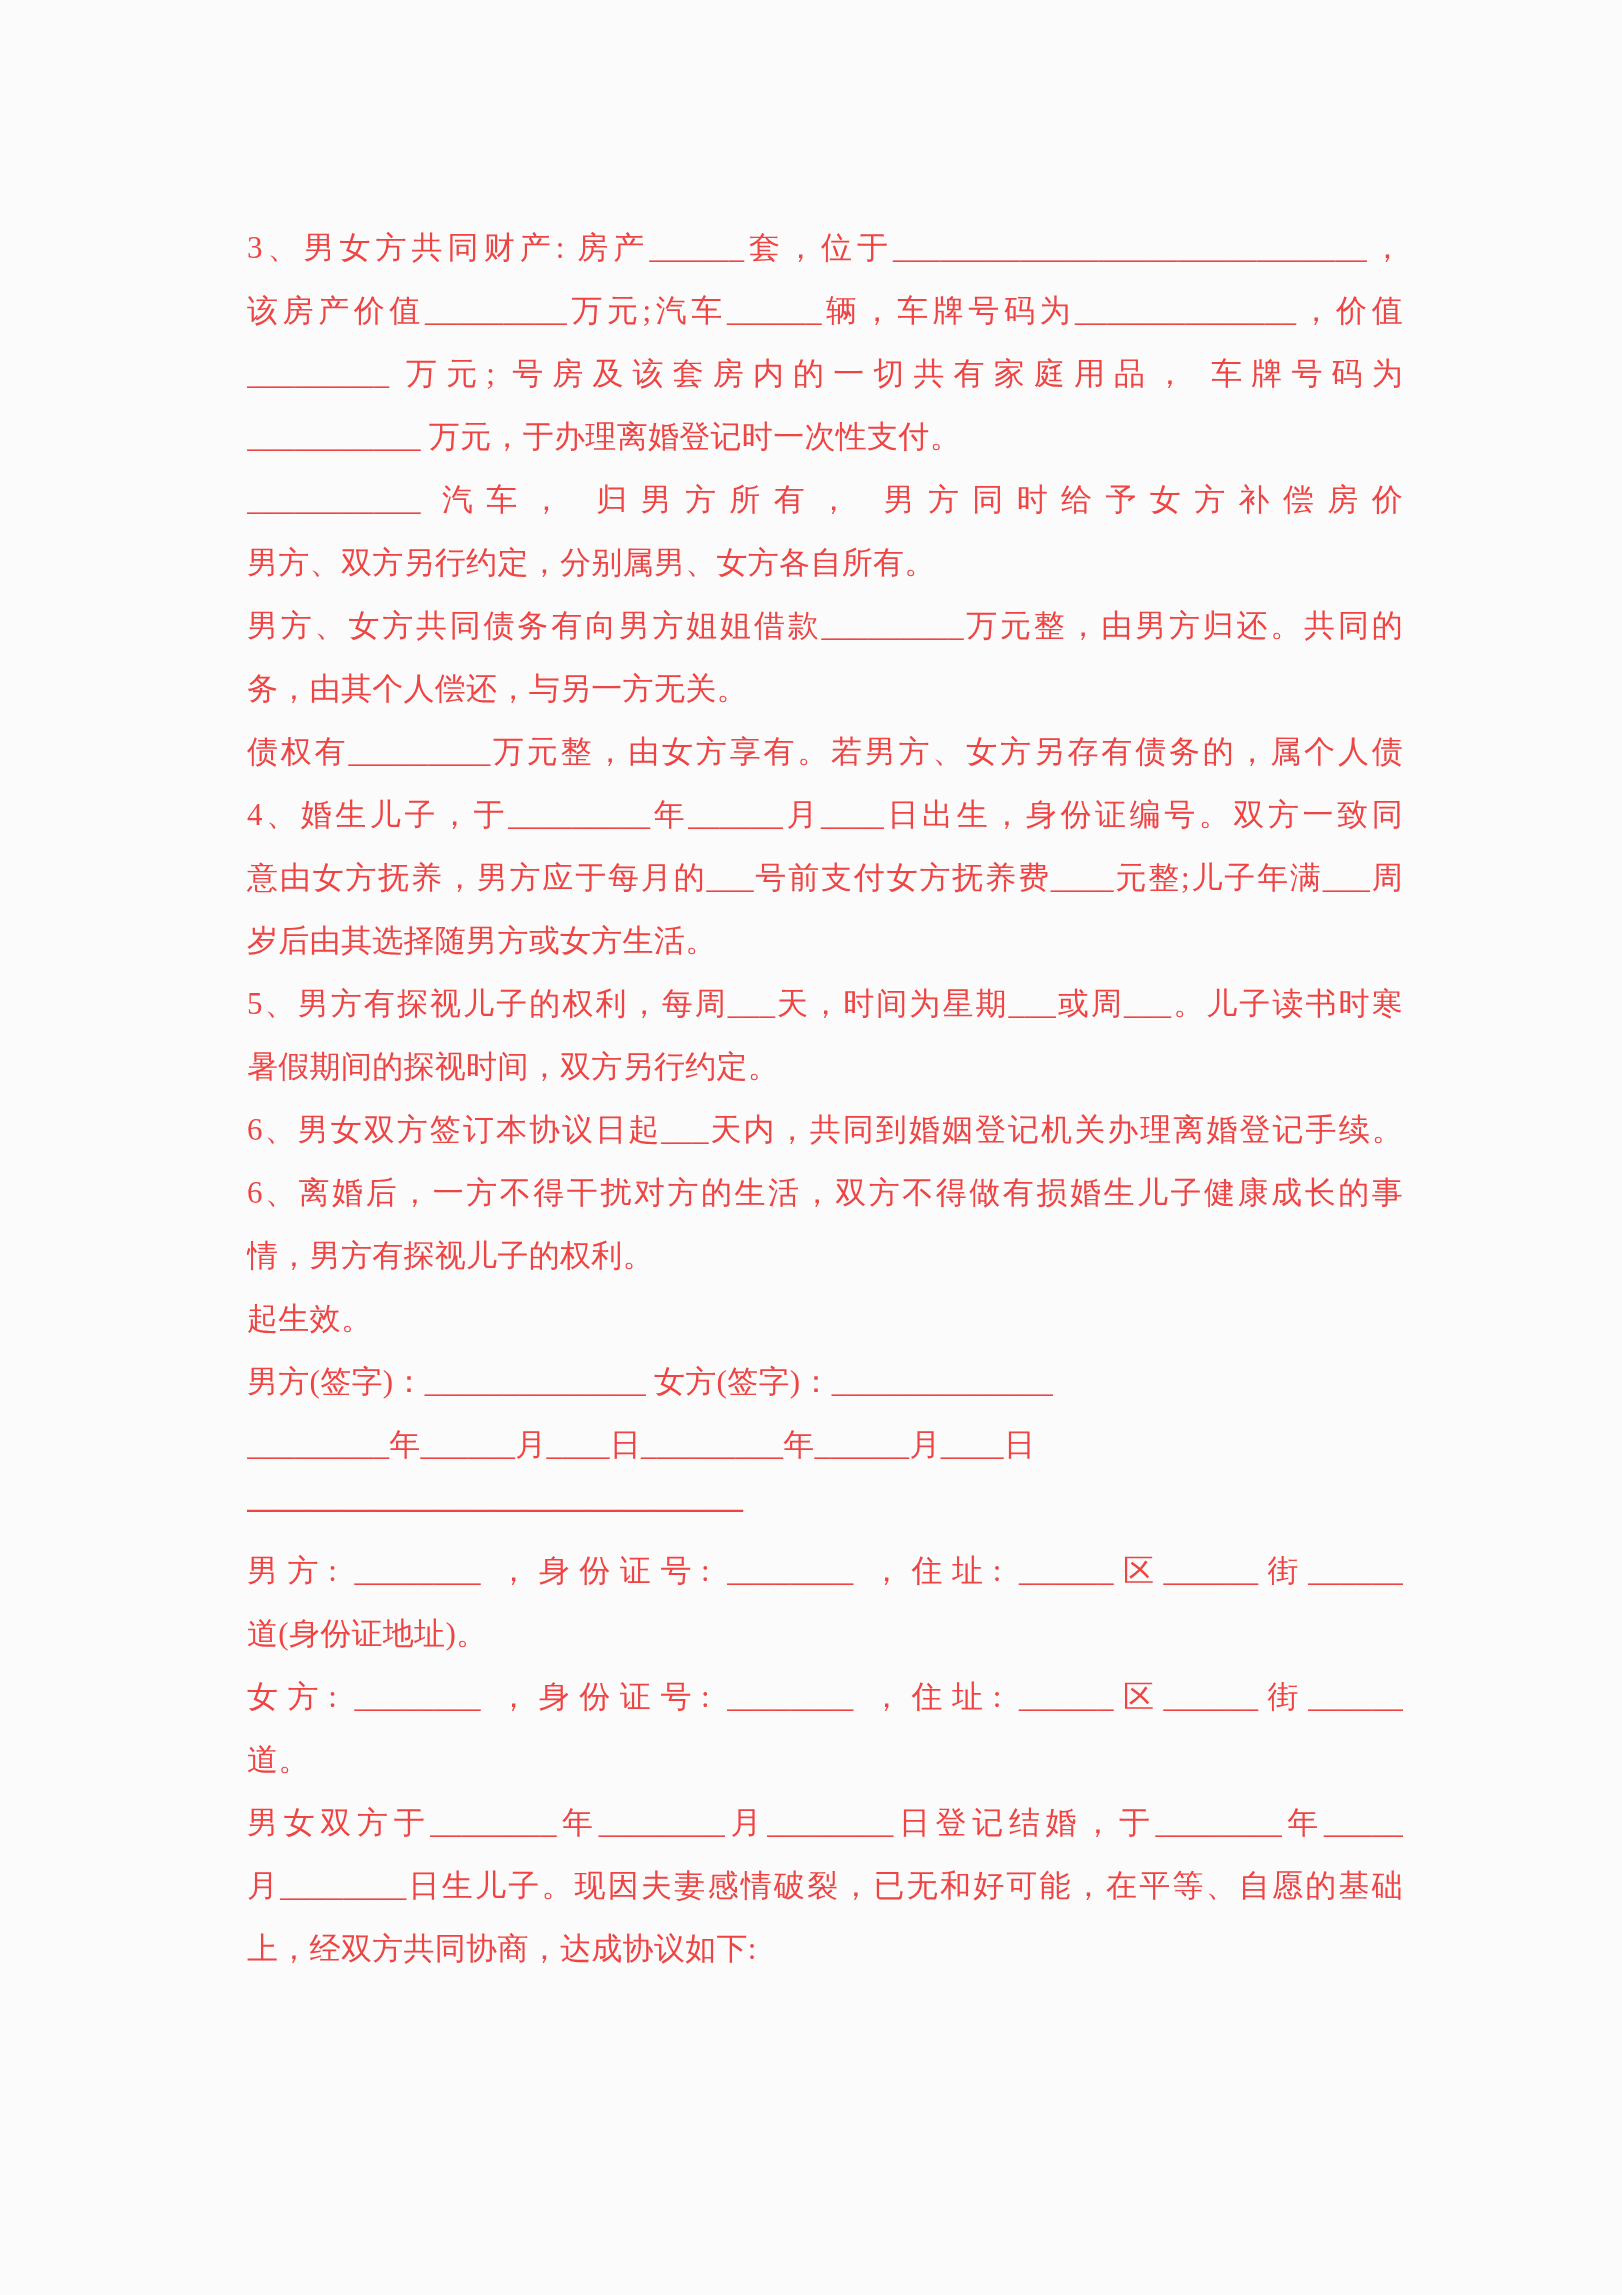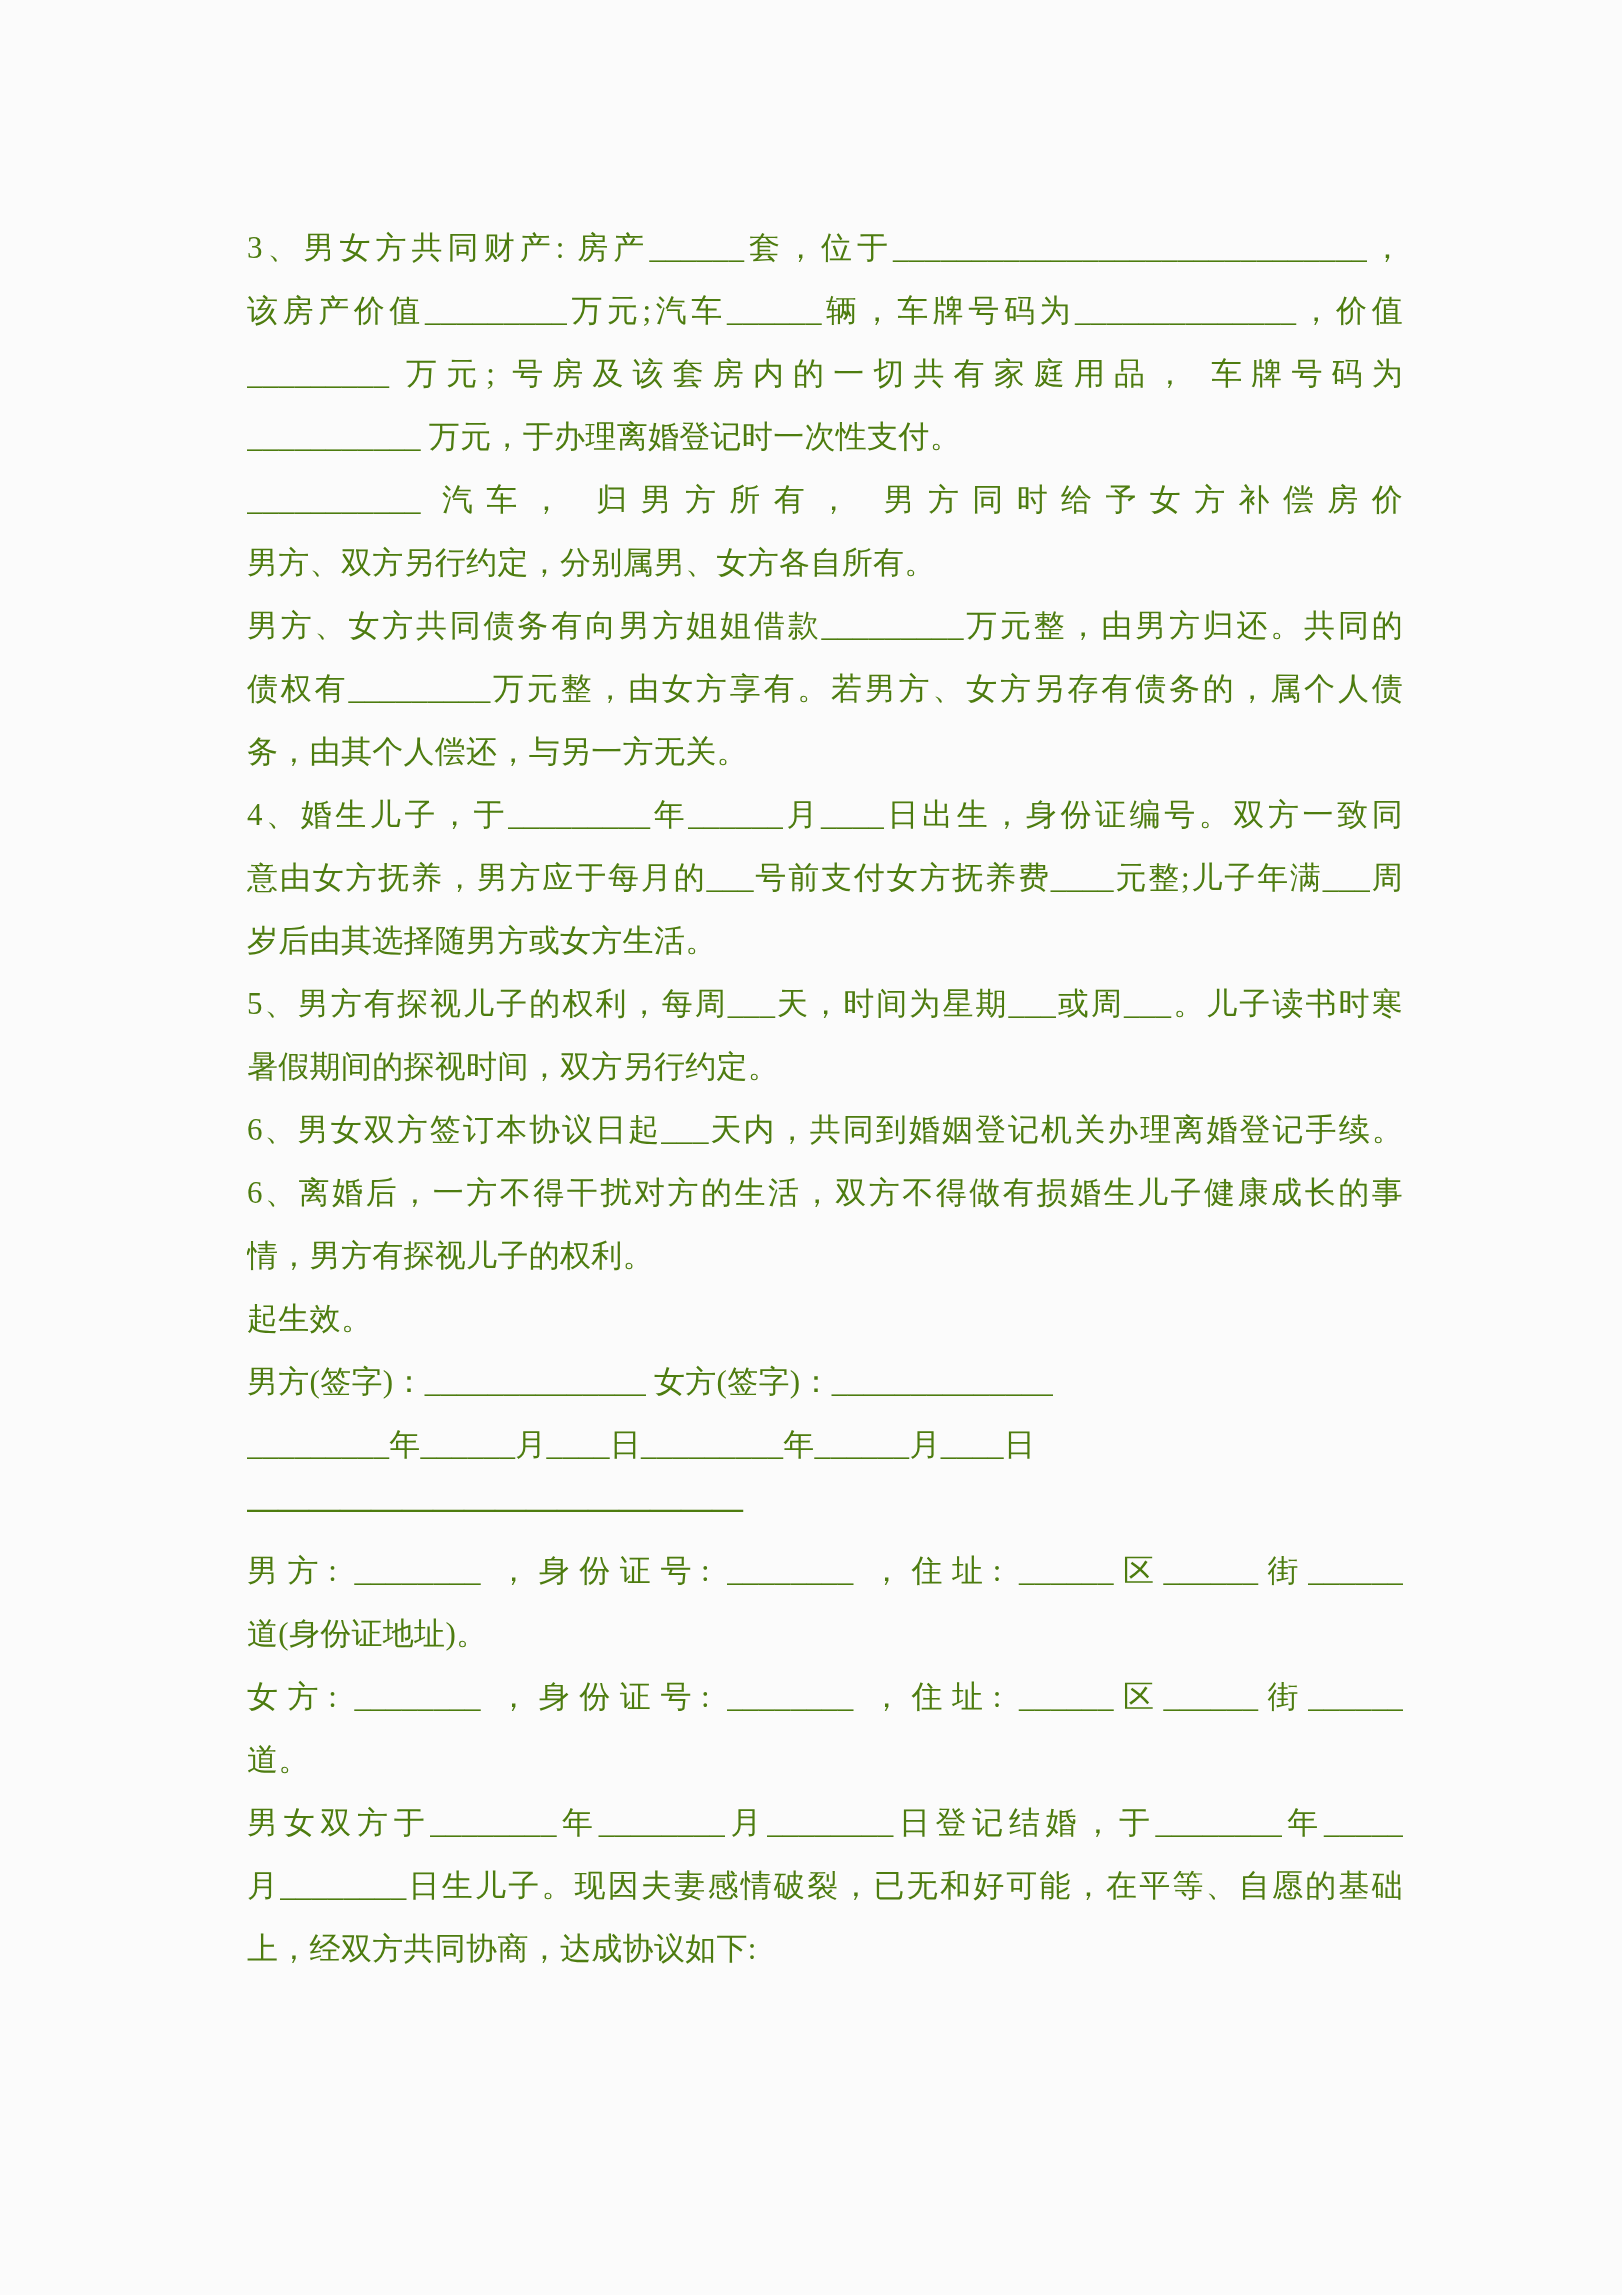--- a/index.html
+++ b/index.html
@@ -8,21 +8,21 @@
     height: 2295px;
     background: #f6f6f6;
     font-family: "Liberation Serif", "DejaVu Serif", serif;
   }
   .page {
     box-sizing: border-box;
     width: 1623px;
     height: 2295px;
     background: #fbfbfb;
     padding: 216px 220px 0 247px;
-    color: #4d7c0f;
+    color: #ef4444;
     font-size: 31px;
   }
   .doc-body { width: 100%; }
   .line {
     height: 63px;
     line-height: 63px;
     text-align: left;
     overflow: hidden;
     letter-spacing: 0.3px;
   }
@@ -42,22 +42,22 @@
 
 <div class="page">
   <div class="doc-body" id="doc-lines">
       <div class="line j">3、男女方共同财产: 房产______套，位于______________________________，</div>
       <div class="line j">该房产价值_________万元;汽车______辆，车牌号码为______________，价值</div>
       <div class="line j">_________ 万元; 号房及该套房内的一切共有家庭用品， 车牌号码为</div>
       <div class="line">___________ 万元，于办理离婚登记时一次性支付。</div>
       <div class="line j">___________ 汽车， 归男方所有， 男方同时给予女方补偿房价</div>
       <div class="line">男方、双方另行约定，分别属男、女方各自所有。</div>
       <div class="line j">男方、女方共同债务有向男方姐姐借款_________万元整，由男方归还。共同的</div>
+      <div class="line">务，由其个人偿还，与另一方无关。</div>
       <div class="line j">债权有_________万元整，由女方享有。若男方、女方另存有债务的，属个人债</div>
-      <div class="line">务，由其个人偿还，与另一方无关。</div>
       <div class="line j">4、婚生儿子，于_________年______月____日出生，身份证编号。双方一致同</div>
       <div class="line j">意由女方抚养，男方应于每月的___号前支付女方抚养费____元整;儿子年满___周</div>
       <div class="line">岁后由其选择随男方或女方生活。</div>
       <div class="line j">5、男方有探视儿子的权利，每周___天，时间为星期___或周___。儿子读书时寒</div>
       <div class="line">暑假期间的探视时间，双方另行约定。</div>
       <div class="line j">6、男女双方签订本协议日起___天内，共同到婚姻登记机关办理离婚登记手续。</div>
       <div class="line j">6、离婚后，一方不得干扰对方的生活，双方不得做有损婚生儿子健康成长的事</div>
       <div class="line">情，男方有探视儿子的权利。</div>
       <div class="line">起生效。</div>
       <div class="line">男方(签字)：______________ 女方(签字)：______________</div>

